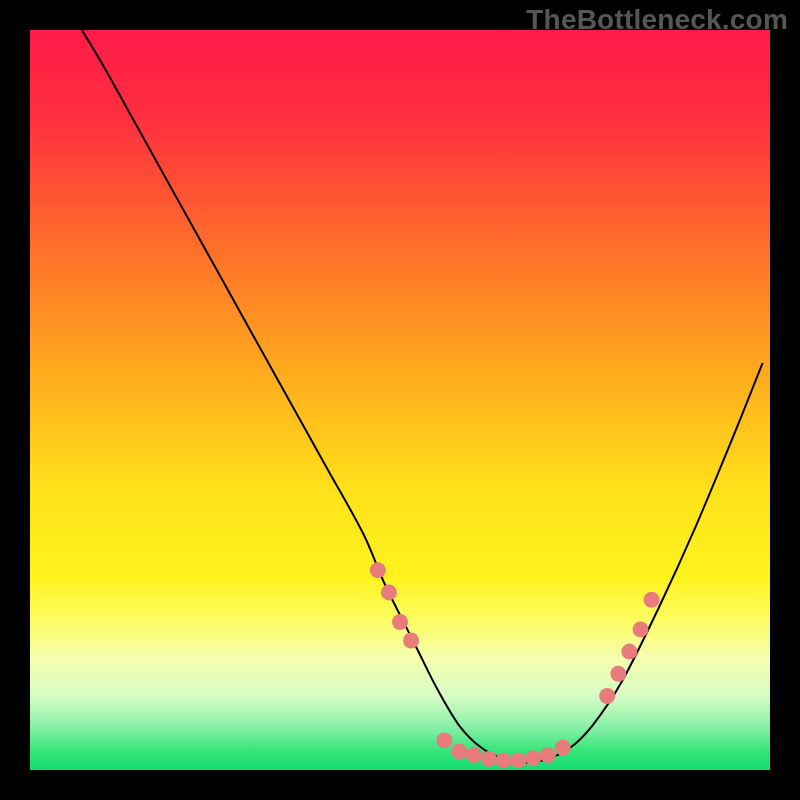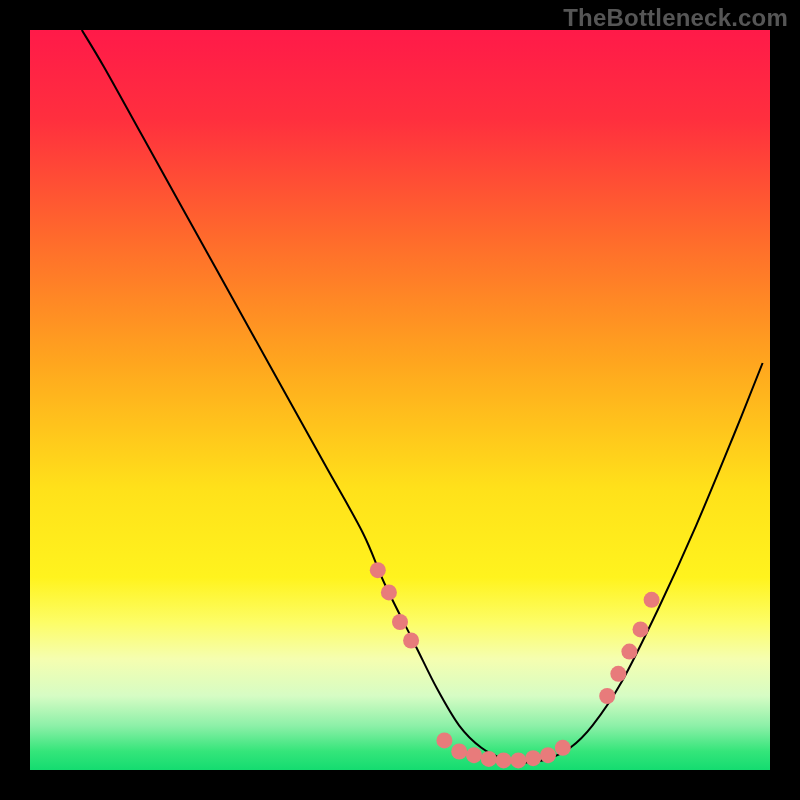--- a/index.html
+++ b/index.html
@@ -24,21 +24,21 @@
     top: 30px;
     width: 740px;
     height: 740px;
     overflow: hidden;
   }
   .watermark {
     position: absolute;
     top: 4px;
     right: 12px;
     font-family: Arial, Helvetica, sans-serif;
-    font-size: 24px;
+    font-size: 28px;
     font-weight: 600;
     color: #565656;
     letter-spacing: 0.2px;
   }
   svg { display: block; }
 </style>
 </head>
 <body>
 
 <div class="frame">

